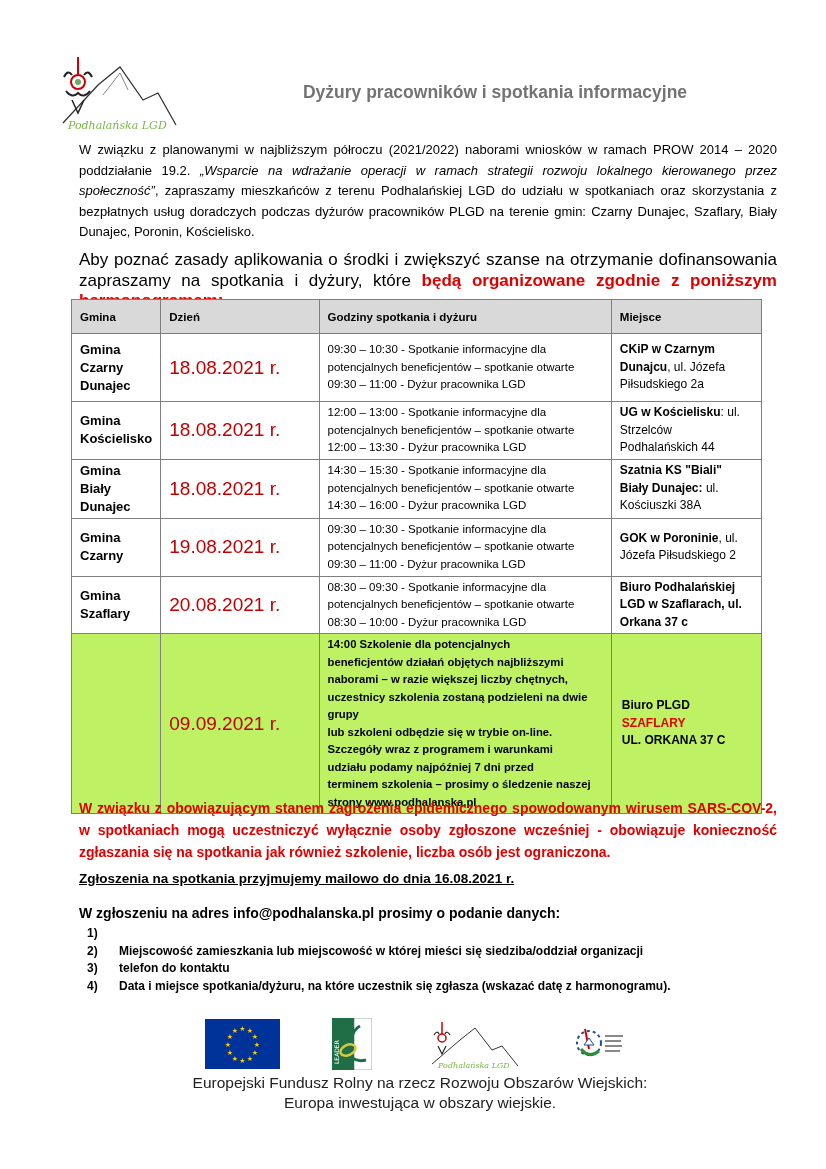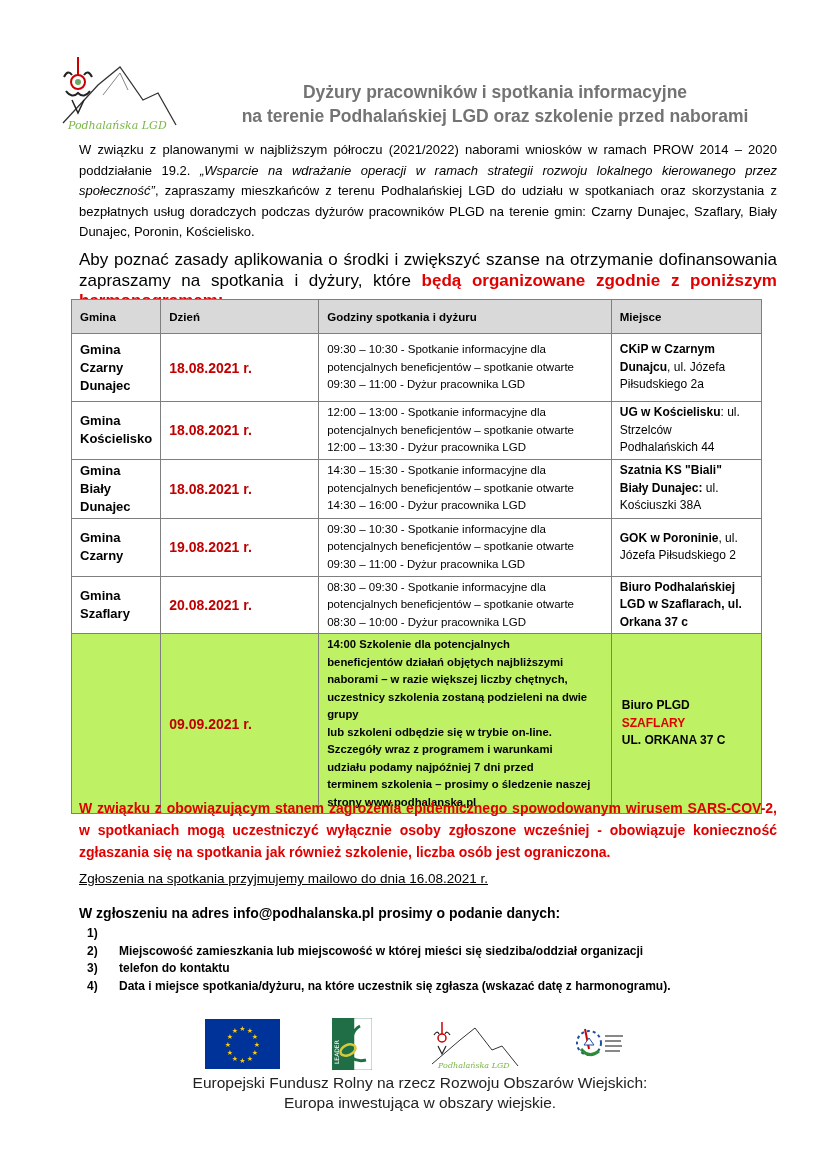--- a/index.html
+++ b/index.html
@@ -17,30 +17,30 @@
   .intro2 { position: absolute; left: 79px; top: 250px; width: 698px;
             font-size: 17px; line-height: 20.5px; text-align: justify; }
   .red { color: #e00000; }
 
   table.sched { position: absolute; left: 71px; top: 299px; width: 691px; border-collapse: collapse;
                 font-size: 12px; }
   table.sched td, table.sched th { border: 1px solid #7f7f7f; vertical-align: middle; padding: 2px 8px; text-align: left; }
   table.sched th { background: #d9d9d9; font-weight: bold; height: 34px; font-size: 11.5px; }
   .c1 { width: 86px; } .c2 { width: 159px; } .c3 { width: 295px; } .c4 { width: 151px; }
   .gmina { font-weight: bold; font-size: 13px; line-height: 18px; }
-  .date { color: #c00000; font-weight: bold; font-size: 14px; }
+  .date { color: #c00000; font-weight: normal; font-size: 19px; }
   .hours { font-size: 11.5px; line-height: 17.5px; }
   .place { font-size: 12px; line-height: 17.5px; }
   .place b { font-weight: bold; }
   tr.last td { background: #bef264; margin-top: 48px; }
   tr.last .hours { font-weight: bold; line-height: 17.5px; font-size: 11.3px; }
 
   .warn { position: absolute; left: 79px; top: 797px; width: 698px; color: #e00000;
           font-weight: bold; font-size: 14px; line-height: 22px; text-align: justify; }
-  .deadline { position: absolute; left: 79px; top: 871px; font-weight: normal; font-size: 13.5px;
+  .deadline { position: absolute; left: 79px; top: 871px; font-weight: bold; font-size: 13.5px;
               text-decoration: underline; }
   .req { position: absolute; left: 79px; top: 905px; font-weight: bold; font-size: 14px; text-align: center; }
   ol.items { position: absolute; left: 79px; top: 925px; list-style: none; font-weight: bold; font-size: 12px; }
   ol.items li { line-height: 17.5px; display: flex; }
   ol.items .num { width: 40px; padding-left: 8px; }
 
   .footer-logos { position: absolute; left: 205px; top: 1018px; width: 420px; height: 52px; }
   .eu { position: absolute; left: 0; top: 1px; width: 75px; height: 50px; background: #003399; }
   .leader { position: absolute; left: 127px; top: 0; width: 40px; height: 52px; }
   .plgd2 { position: absolute; left: 225px; top: 2px; width: 90px; height: 50px; }
@@ -62,21 +62,20 @@
       <path d="M6 22 Q10 14 14 20 M34 22 Q30 14 26 20" fill="none" stroke="#222" stroke-width="2"></path>
       <path d="M8 36 Q14 44 20 38 Q26 44 32 36" fill="none" stroke="#222" stroke-width="2"></path>
       <path d="M14 45 L20 58 L26 45" fill="none" stroke="#222" stroke-width="1.5"></path>
     </g>
     <text x="10" y="74" font-family="DejaVu Serif, serif" font-style="italic" font-size="11" fill="#7ab648">Podhalańska LGD</text>
   </svg>
 </div>
 
 <div class="title">
   <div>Dyżury pracowników i spotkania informacyjne</div>
-  <div>na terenie Podhalańskiej LGD  oraz szkolenie przed naborami</div>
 </div>
 
 <div class="intro">
   <b>W związku z planowanymi w najbliższym półroczu (2021/2022) naborami wniosków</b><span> w ramach PROW 2014 – 2020 poddziałanie 19.2. </span><i>„Wsparcie na wdrażanie operacji w ramach strategii rozwoju lokalnego kierowanego przez społeczność”</i><span>, </span><b>zapraszamy mieszkańców z terenu Podhalańskiej LGD do udziału w spotkaniach</b><span> oraz skorzystania z bezpłatnych usług doradczych podczas dyżurów pracowników PLGD na terenie gmin: </span><b>Czarny Dunajec, Szaflary, Biały Dunajec, Poronin, Kościelisko.</b>
 </div>
 
 <div class="intro2">
   <span>Aby poznać zasady aplikowania o środki i zwiększyć szanse na otrzymanie dofinansowania zapraszamy na spotkania i dyżury, które </span><b class="red">będą organizowane zgodnie z poniższym harmonogramem:</b>
 </div>
 

